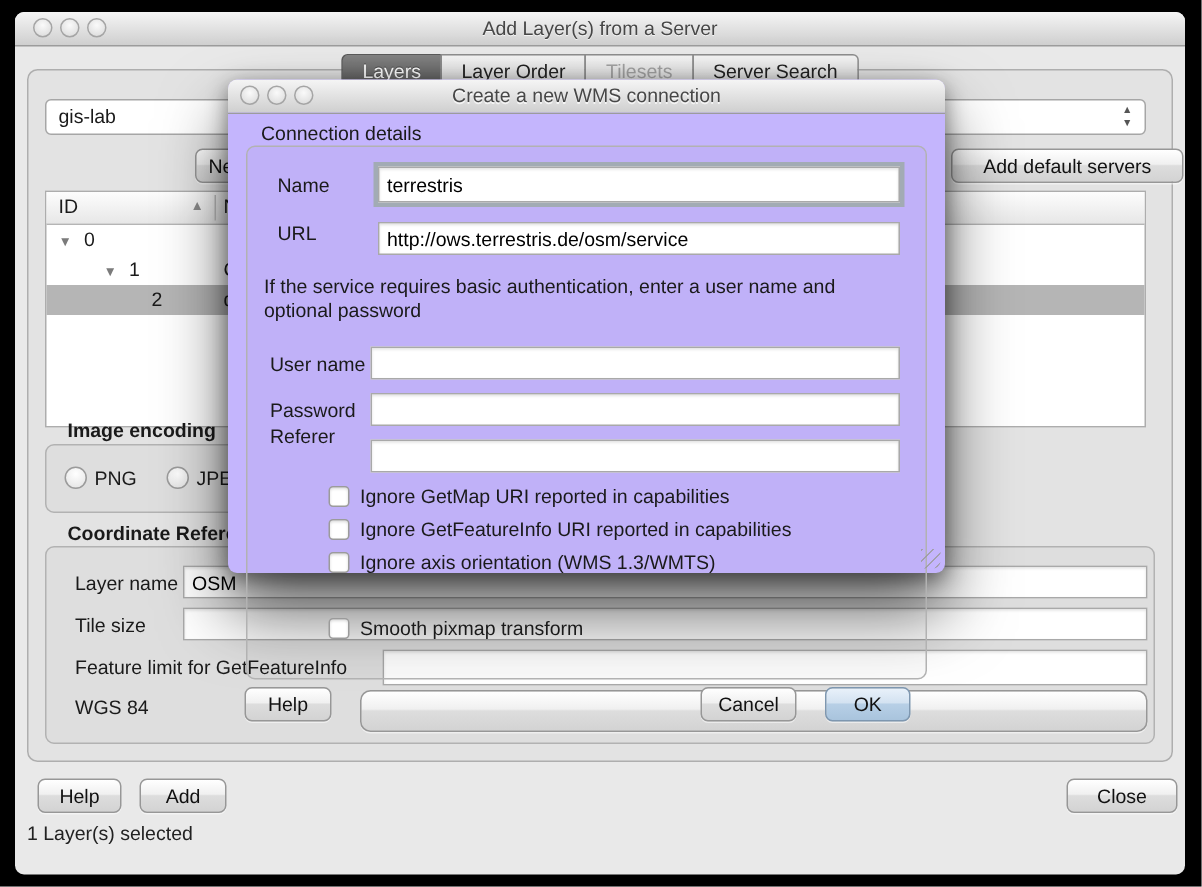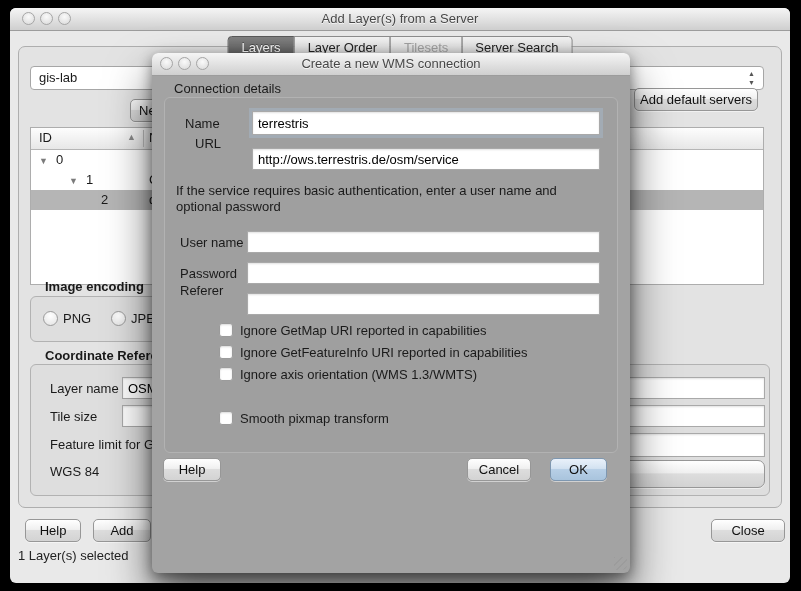--- a/index.html
+++ b/index.html
@@ -105,29 +105,29 @@
   .field{
     position:absolute;height:22px;box-sizing:border-box;background:#fff;
     border:1px solid #a9a9a9;font-size:13px;padding:0 5px;
     box-shadow:inset 0 1px 2px rgba(0,0,0,.12);
     font-family:"Liberation Sans","DejaVu Sans",sans-serif;
   }
   .label{position:absolute;white-space:nowrap;}
   .status{position:absolute;left:8px;top:540px;color:#222;}
   
   .dialog{
-    position:absolute;left:152px;top:53px;width:478px;height:520px;
-    background:#a3a3a3;border-radius:6px;z-index:10;
+    position:absolute;left:152px;top:53px;width:478px;height:329px;
+    background:#c4b5fd;border-radius:6px;z-index:10;
     box-shadow:0 25px 45px rgba(0,0,0,.6),0 4px 14px rgba(0,0,0,.45);
   }
   .dialog .titlebar{border-radius:6px 6px 0 0;}
   .dialog .groupbox{left:12px;top:44px;width:454px;height:356px;}
   .focus-ring{box-shadow:0 0 0 3px #a2abb4, inset 0 1px 2px rgba(0,0,0,.12);height:24px;}
   .note{position:absolute;left:24px;top:130px;width:412px;line-height:16px;}
-  .checkrow{position:absolute;left:25px;display:flex;align-items:flex-start;gap:7px;height:15px;padding-left:42px;}
+  .checkrow{position:absolute;left:25px;display:flex;align-items:center;gap:7px;height:15px;padding-left:42px;}
   .checkbox{
     width:14px;height:14px;box-sizing:border-box;background:#fff;
     border:1px solid #9b9b9b;border-radius:3px;
     box-shadow:inset 0 1px 2px rgba(0,0,0,.15);
   }
   .grip{
     position:absolute;right:3px;bottom:3px;width:13px;height:13px;
     background:repeating-linear-gradient(-45deg,rgba(0,0,0,0) 0,rgba(0,0,0,0) 2px,#9a9a9a 2px,#9a9a9a 3px,rgba(0,0,0,0) 3px,rgba(0,0,0,0) 5px);
     border-bottom-right-radius:5px;opacity:.8;
   }
@@ -156,21 +156,21 @@
 
   <div class="combo">
     <span>gis-lab</span>
     <span class="stepper">
         <span>▲</span>
         <span>▼</span>
       </span>
   </div>
 
   <div class="btn left-label" style="left:120px;top:91px;width:95px;">New</div>
-  <div class="btn" style="left:624px;top:80px;width:124px;">Add default servers</div>
+  <div class="btn" style="left:624px;top:91px;width:155px;">Add default servers</div>
 
   <div class="table">
     <div class="thead">
       <span class="th-id">ID</span>
       <span class="th-sort">▲</span>
       <span class="th-div"></span>
       <span class="th-name">Name</span>
     </div>
     <div class="trow">
       <span class="tri" style="left:8px;">▼</span>
@@ -226,21 +226,21 @@
     </div>
     <div class="title">Create a new WMS connection</div>
   </div>
 
   <div class="label" style="left:22px;top:28px;">Connection details</div>
   <div class="groupbox"></div>
 
   <div class="label" style="left:33px;top:63px;">Name</div>
   <input class="field focus-ring" style="left: 100px; top: 58px; width: 348px;" value="terrestris">
 
-  <div class="label" style="left:33px;top:83px;margin-left:10px;">URL</div>
+  <div class="label" style="left:33px;top:95px;">URL</div>
   <input class="field" style="left: 100px; top: 95px; width: 348px;" value="http://ows.terrestris.de/osm/service">
 
   <div class="note">If the service requires basic authentication, enter a user name and optional password</div>
 
   <div class="label" style="left:28px;top:182px;">User name</div>
   <input class="field" style="left: 95px; top: 178px; width: 353px;">
 
   <div class="label" style="left:28px;top:213px;">Password</div>
   <input class="field" style="left: 95px; top: 209px; width: 353px;">
 

